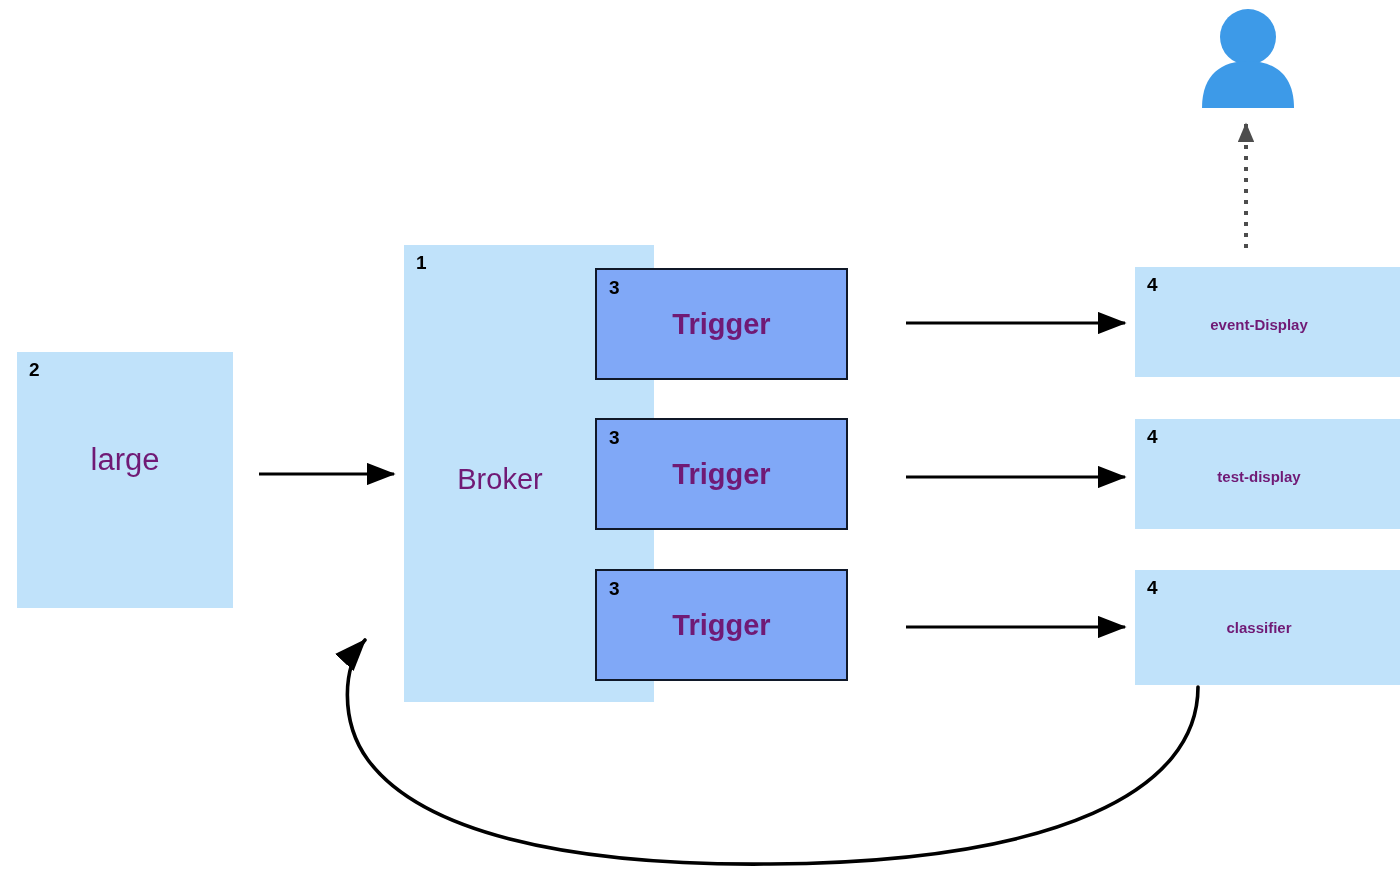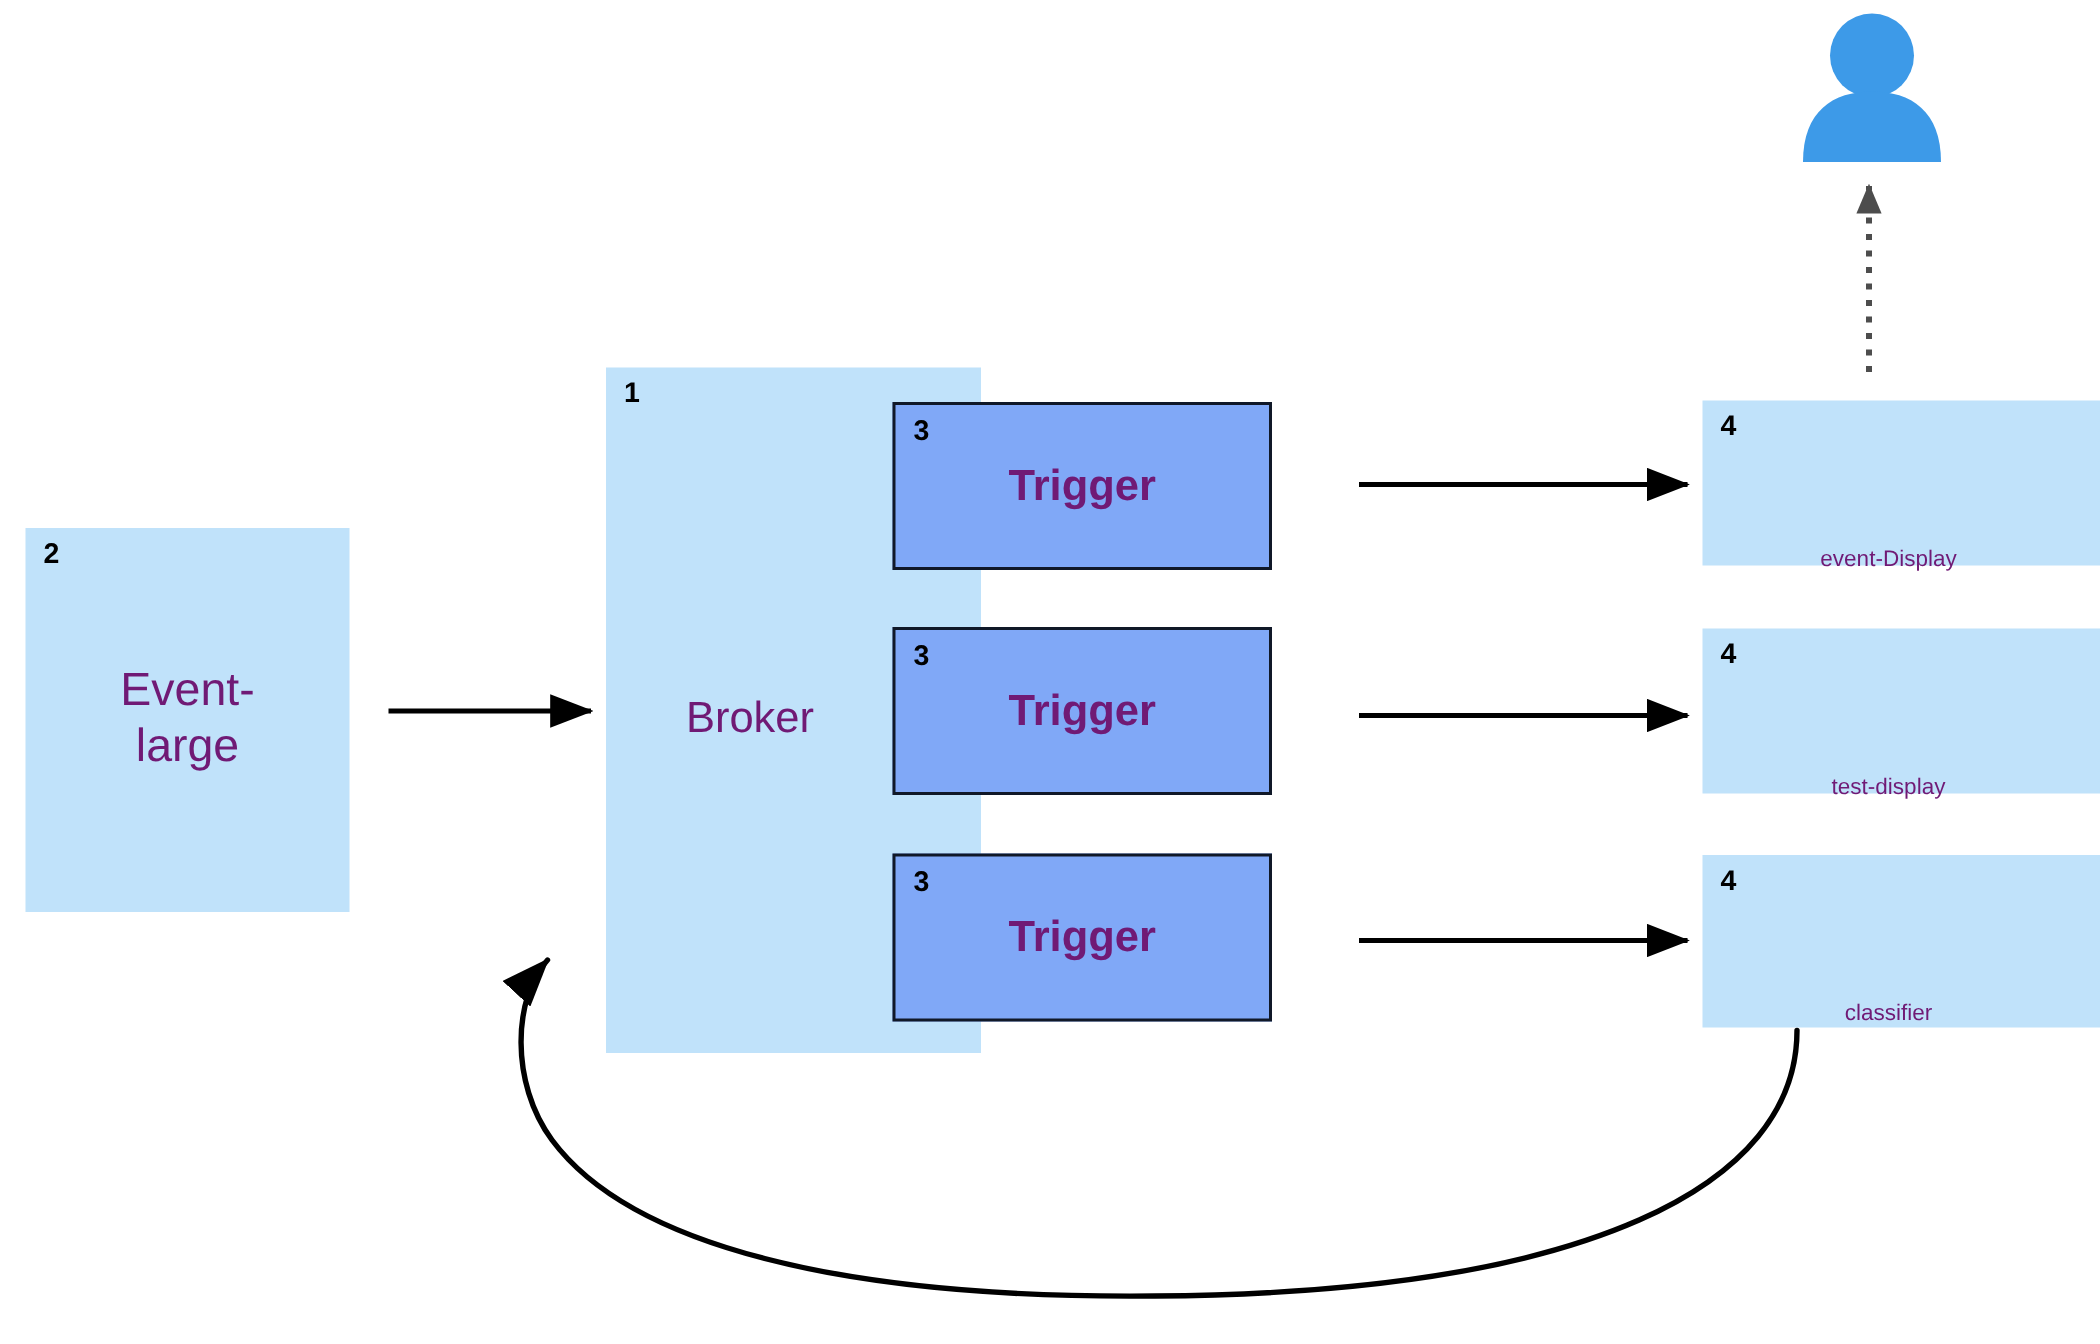--- a/index.html
+++ b/index.html
@@ -49,22 +49,21 @@
     font-size: 31px;
     font-weight: 400;
     line-height: 1.18;
   }
   .label-trigger {
     font-size: 29px;
     font-weight: bold;
   }
   .label-small {
     font-size: 15px;
-    font-weight: 400;
-    margin-top: 48px;
+    font-weight: 700;
   }
   .label-broker {
     font-size: 29px;
     font-weight: 400;
   }
   svg.overlay {
     position: absolute;
     left: 0;
     top: 0;
     width: 1400px;
@@ -82,21 +81,20 @@
   }
 </style>
 </head>
 <body>
 
 <div id="canvas">
 
   <div class="box lightblue" style="left:17px; top:352px; width:216px; height:256px;">
     <span class="badge">2</span>
     <div class="box-label label-big" style="top:90px;">
-      <div>Event-</div>
       <div>large</div>
     </div>
   </div>
 
   <div class="box lightblue" style="left:404px; top:245px; width:250px; height:457px;">
     <span class="badge">1</span>
     <div class="box-label label-broker" style="top:218px; left:0; width:192px;">Broker</div>
   </div>
 
   <div class="box triggerbox" style="left:595px; top:268px; width:253px; height:112px;">

